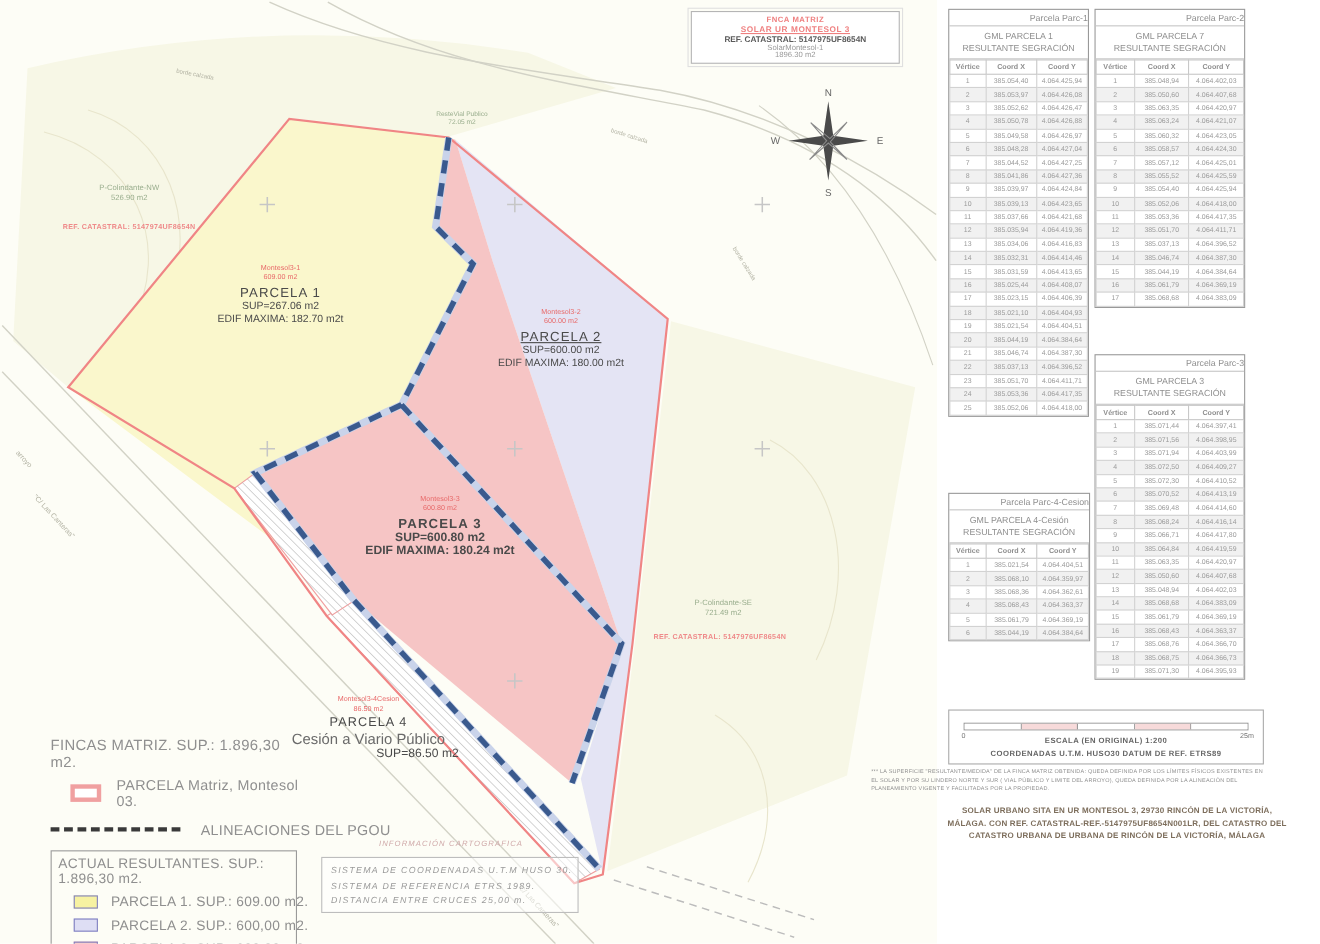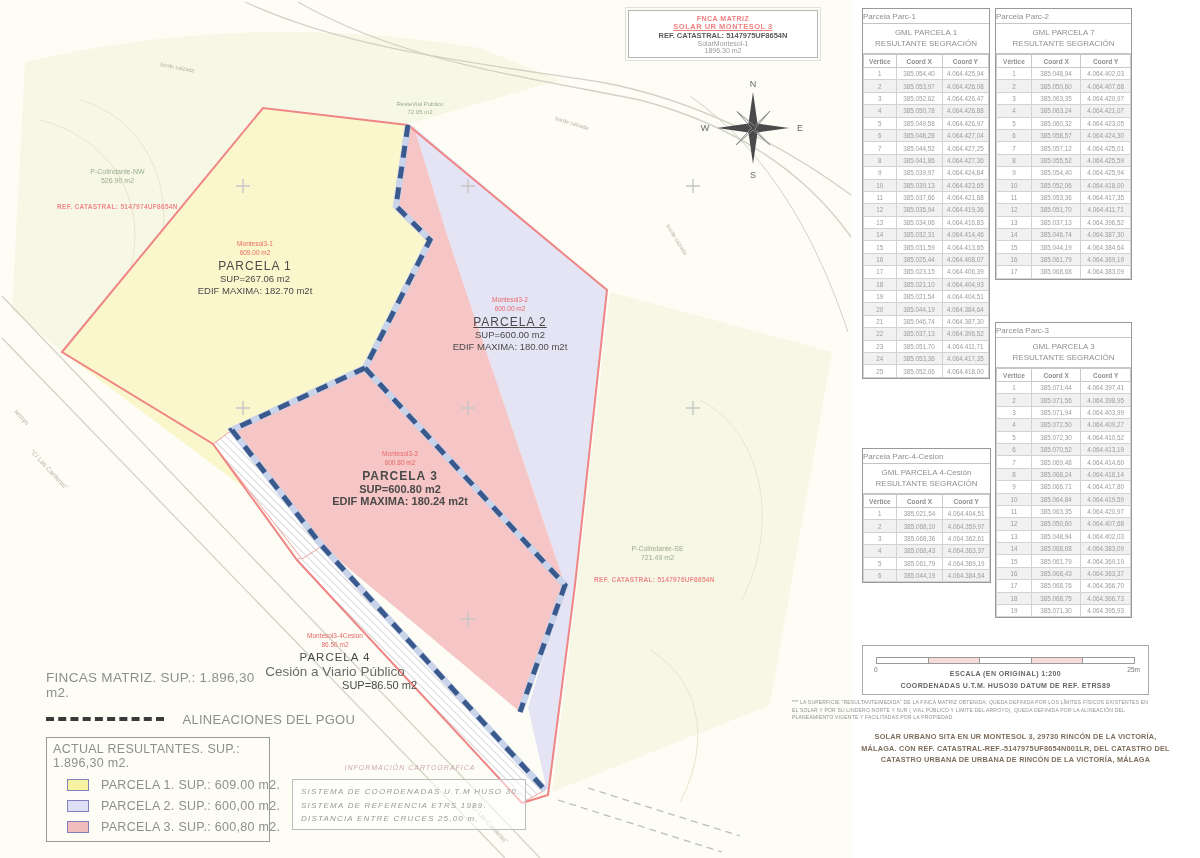--- a/index.html
+++ b/index.html
@@ -32,21 +32,21 @@
   .swatch-matriz { display:inline-block; width:30px; height:16px; border:4px solid #f0a0a0; background:#fff; }
   .dashline { display:inline-block; width:118px; border-top:4.5px dashed #3a3a3a; vertical-align:3px; }
 
   
   .carto-h { color:#cfa8a8; font-style:italic; font-size:7px; letter-spacing:1px; text-align:center; }
   .carto-box { border:1px solid #bdbdbd; background:rgba(255,255,255,.55); padding:5px 8px 3px; }
   .carto-box div { color:#9a9a9a; font-style:italic; font-size:8px; letter-spacing:1.2px; line-height:13.5px; white-space:nowrap; }
 
   
   .ctable { position:absolute; background:#fff; border:1.5px solid #999; }
-  .ctable .t-title { font-size:8px; color:#8f8f8f; text-align:left; padding:3px 0 2px; border-bottom:1px solid #c5c5c5; }
+  .ctable .t-title { font-size:8px; color:#8f8f8f; text-align:right; padding:3px 0 2px; border-bottom:1px solid #c5c5c5; }
   .ctable .t-sub { font-size:8px; color:#8f8f8f; text-align:center; padding:4px 0; line-height:10.5px; border-bottom:1px solid #c5c5c5; }
   .ctable table { width:100%; border-collapse:collapse; }
   .ctable th { font-size:6.5px; color:#8f8f8f; font-weight:bold; border:1px solid #c8c8c8; height:13px; }
   .ctable td { font-size:6.3px; color:#9c9c9c; border:1px solid #d2d2d2; height:12.4px; text-align:center; }
   .ctable tr:nth-child(even) td { background:#f1f1f1; }
   .col-v { width:26%; } .col-x { width:37%; } .col-y { width:37%; }
 
   
   .scale-box { left:862px; top:645px; width:287px; height:50px; border:1px solid #aaa; background:#fff; }
   .ruler { position:absolute; left:13px; right:13px; top:11px; height:7px; border:1px solid #999; display:flex; }
@@ -168,21 +168,21 @@
 </div>
 
 <div class="abs lbl" style="left:165px;top:240px;width:180px">
   <div class="ptag">Montesol3-1</div>
   <div class="ptag">609.00 m2</div>
   <div class="ptitle">PARCELA 1</div>
   <div class="pline">SUP=267.06 m2</div>
   <div class="pline">EDIF MAXIMA: 182.70 m2t</div>
 </div>
 
-<div class="abs lbl" style="left:420px;top:296px;width:180px">
+<div class="abs lbl" style="left:420px;top:280px;width:180px">
   <div class="ptag">Montesol3-2</div>
   <div class="ptag">600.00 m2</div>
   <div class="ptitle u">PARCELA 2</div>
   <div class="pline">SUP=600.00 m2</div>
   <div class="pline">EDIF MAXIMA: 180.00 m2t</div>
 </div>
 
 <div class="abs lbl" style="left:305px;top:450px;width:190px">
   <div class="ptag">Montesol3-3</div>
   <div class="ptag">600.80 m2</div>
@@ -200,20 +200,24 @@
 </div>
 
 <div class="abs lbl green-lbl" style="left:580px;top:544px;width:155px">
   <div>P-Colindante-SE</div>
   <div>721.49 m2</div>
 </div>
 <div class="abs red-ref" style="left:594px;top:576px">REF. CATASTRAL: 5147976UF8654N</div>
 
 <div class="abs" style="left:46px;top:670px;width:230px">
   <div class="leg-line" style="font-size:13.5px">FINCAS MATRIZ.  SUP.: 1.896,30 m2.</div>
+  <div style="margin-top:6px;display:flex;align-items:center">
+    <span class="swatch-matriz" style="margin-left:18px;margin-right:14px"></span>
+    <span class="leg-line">PARCELA Matriz, Montesol 03.</span>
+  </div>
   <div style="margin-top:10px;white-space:nowrap">
     <span class="dashline"></span>
     <span class="leg-line" style="margin-left:14px">ALINEACIONES DEL PGOU</span>
   </div>
   <div class="leg-box" style="margin-top:9px;padding:4px 6px 6px;width:224px">
     <div class="leg-line" style="font-size:12.5px">ACTUAL RESULTANTES. SUP.: 1.896,30 m2.</div>
     <div id="legend-items" style="margin-top:5px;padding-left:14px">
         <div style="margin-top: 3px; white-space: nowrap;"><span class="swatch" style="background: rgb(247, 242, 162);"></span><span class="leg-line" style="font-size: 12.5px;">PARCELA 1. SUP.: 609.00 m2.</span></div>
         <div style="margin-top: 3px; white-space: nowrap;"><span class="swatch" style="background: rgb(222, 222, 244);"></span><span class="leg-line" style="font-size: 12.5px;">PARCELA 2. SUP.: 600,00 m2.</span></div>
         <div style="margin-top: 3px; white-space: nowrap;"><span class="swatch" style="background: rgb(243, 188, 188);"></span><span class="leg-line" style="font-size: 12.5px;">PARCELA 3. SUP.: 600,80 m2.</span></div>

